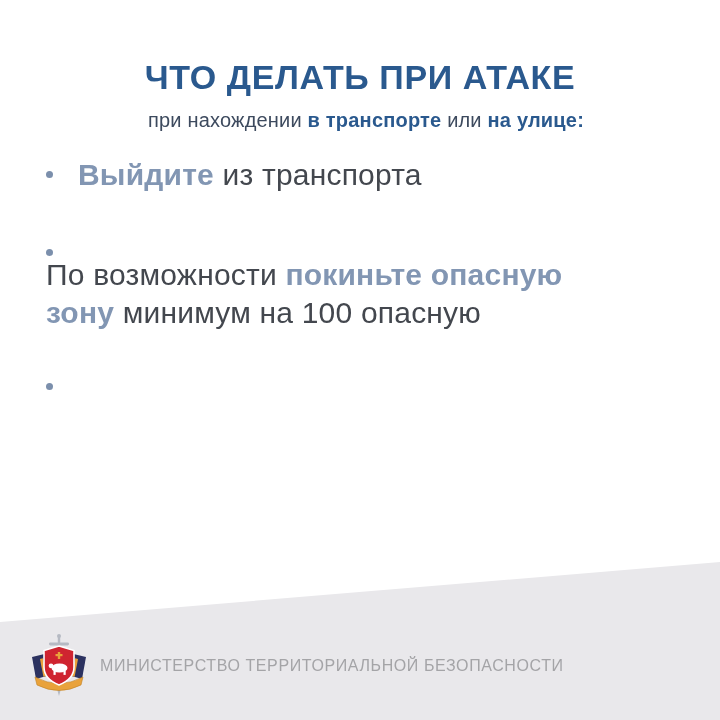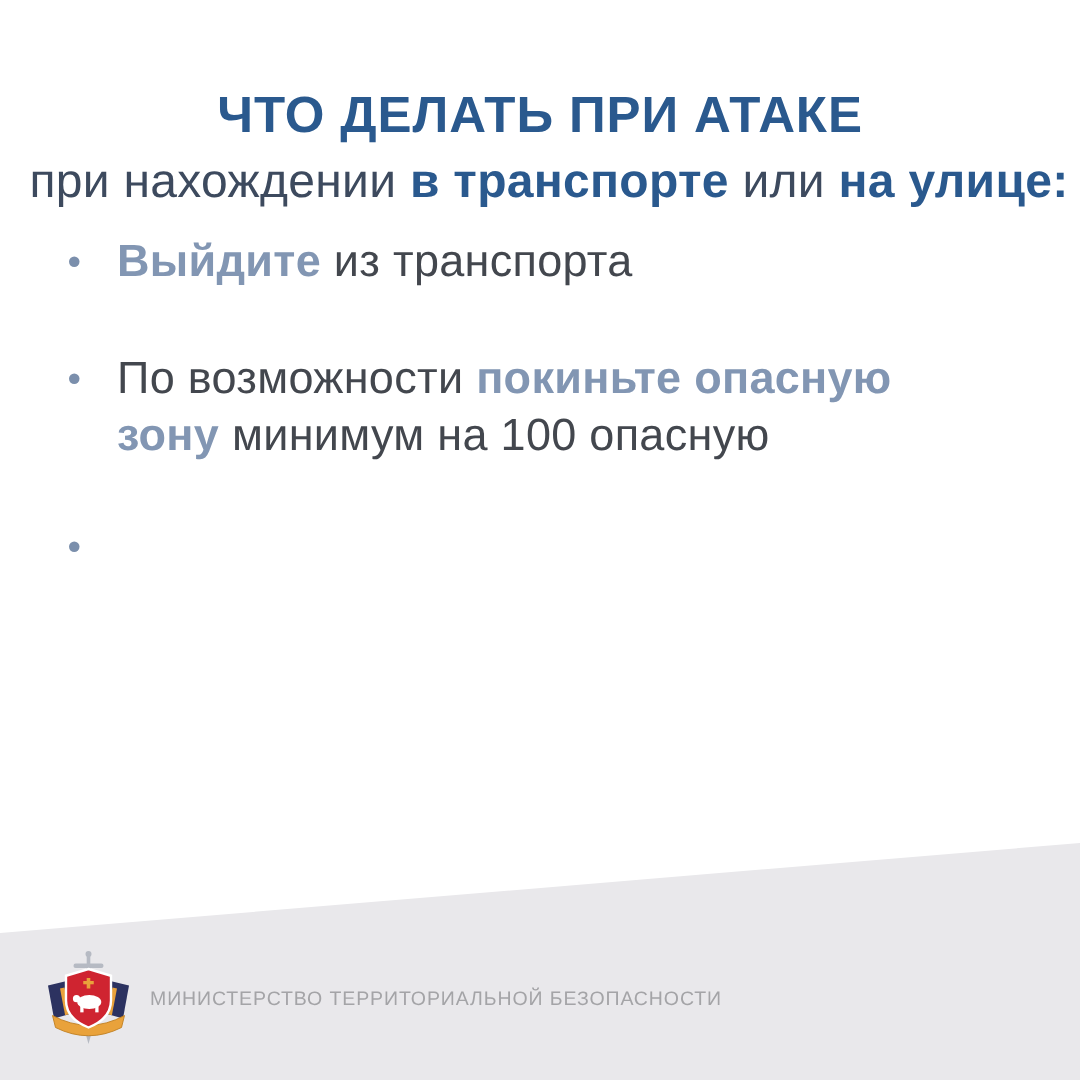--- a/index.html
+++ b/index.html
@@ -24,21 +24,21 @@
   .title {
     margin: 0;
     font-size: 34px;
     font-weight: 800;
     letter-spacing: 0.6px;
     color: #2a598e;
     line-height: 38px;
   }
   .subtitle {
     margin: 8px 0 0 0;
-    font-size: 32px;
+    font-size: 20px;
     line-height: 32px;
     color: #3d4a5e;
     letter-spacing: 0.2px;
     padding-left: 12px;
   }
   .subtitle .bold-navy {
     font-weight: 800;
     color: #2a598e;
   }
 
@@ -47,21 +47,21 @@
     position: absolute;
     top: 156px;
     left: 46px;
     width: 648px;
   }
   .bullet-item {
     display: flex;
     align-items: flex-start;
   }
   .bullet-item.mb-1 { margin-bottom: 40px; }
-  .bullet-item.mb-2 { margin-bottom: 36px; }
+  .bullet-item.mb-2 { margin-bottom: 36px; flex-direction: column; }
   .bullet-item.mb-3 { margin-bottom: 34px; }
   .bullet-dot {
     flex: 0 0 auto;
     width: 7px;
     height: 7px;
     margin-top: 15px;
     margin-right: 25px;
     border-radius: 50%;
     background: #7b8fac;
   }
@@ -91,21 +91,21 @@
     position: absolute;
     left: 30px;
     top: 74px;
     width: 58px;
     height: 64px;
   }
   .footer-text {
     position: absolute;
     left: 100px;
     top: 96px;
-    font-size: 13px;
+    font-size: 16px;
     line-height: 20px;
     font-weight: 500;
     letter-spacing: 0.6px;
     color: #a4a4a7;
   }
 </style>
 </head>
 <body>
 
 <div class="poster">

